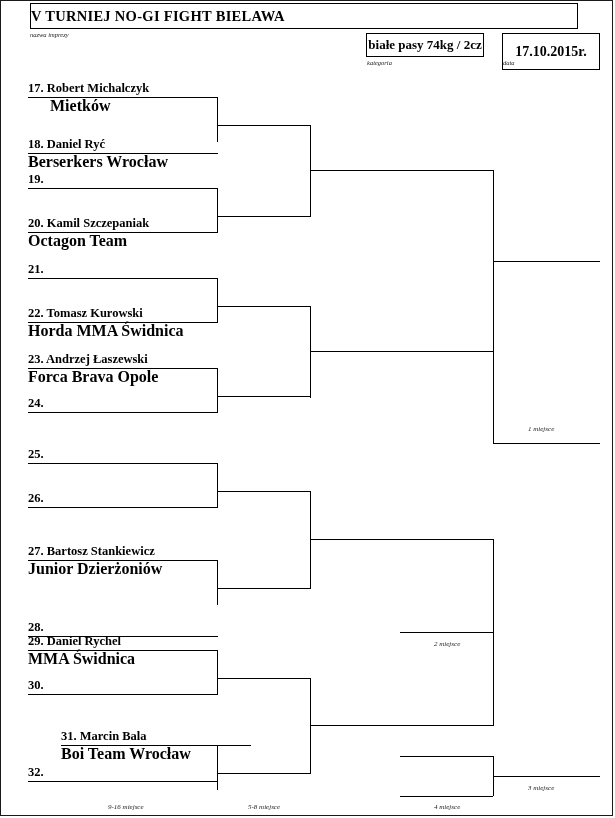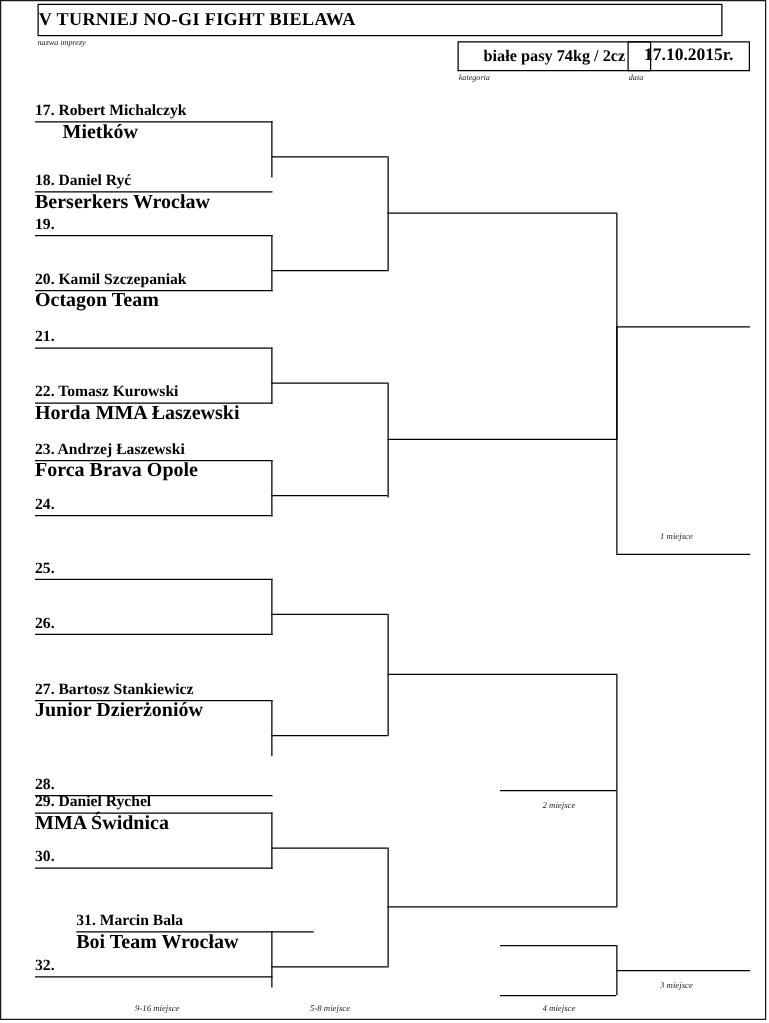--- a/index.html
+++ b/index.html
@@ -44,39 +44,39 @@
   .title-text {
     font-size: 14.5px;
     font-weight: bold;
     letter-spacing: 0.3px;
     white-space: nowrap;
   }
   .cat-box {
     position: absolute;
     left: 366px;
     top: 33px;
-    width: 155px;
+    width: 118px;
     height: 24px;
     border: 1.5px solid #000;
     box-sizing: border-box;
     display: flex;
     align-items: center;
     justify-content: center;
   }
   .cat-text {
     font-size: 13px;
     font-weight: bold;
     white-space: nowrap;
   }
   .date-box {
     position: absolute;
     left: 502px;
     top: 33px;
     width: 98px;
-    height: 24px;
+    height: 37px;
     border: 1.5px solid #000;
     box-sizing: border-box;
     display: flex;
     align-items: center;
     justify-content: center;
   }
   .date-text {
     font-size: 14px;
     font-weight: bold;
     white-space: nowrap;
@@ -188,21 +188,21 @@
   </div>
 
   <div class="slot" style="left:28px; top:262px;">
     <span class="ln1">21.</span>
     <span class="rule"></span>
     <span class="ln2"></span>
   </div>
   <div class="slot" style="left:28px; top:306px;text-align:right;">
     <span class="ln1">22. Tomasz Kurowski</span>
     <span class="rule"></span>
-    <span class="ln2">Horda MMA Łaszewski</span>
+    <span class="ln2">Horda MMA Świdnica</span>
   </div>
 
   <div class="slot" style="left:28px; top:352px;">
     <span class="ln1">23. Andrzej Łaszewski</span>
     <span class="rule"></span>
     <span class="ln2">Forca Brava Opole</span>
   </div>
   <div class="slot" style="left:28px; top:396px;">
     <span class="ln1">24.</span>
     <span class="rule"></span>

